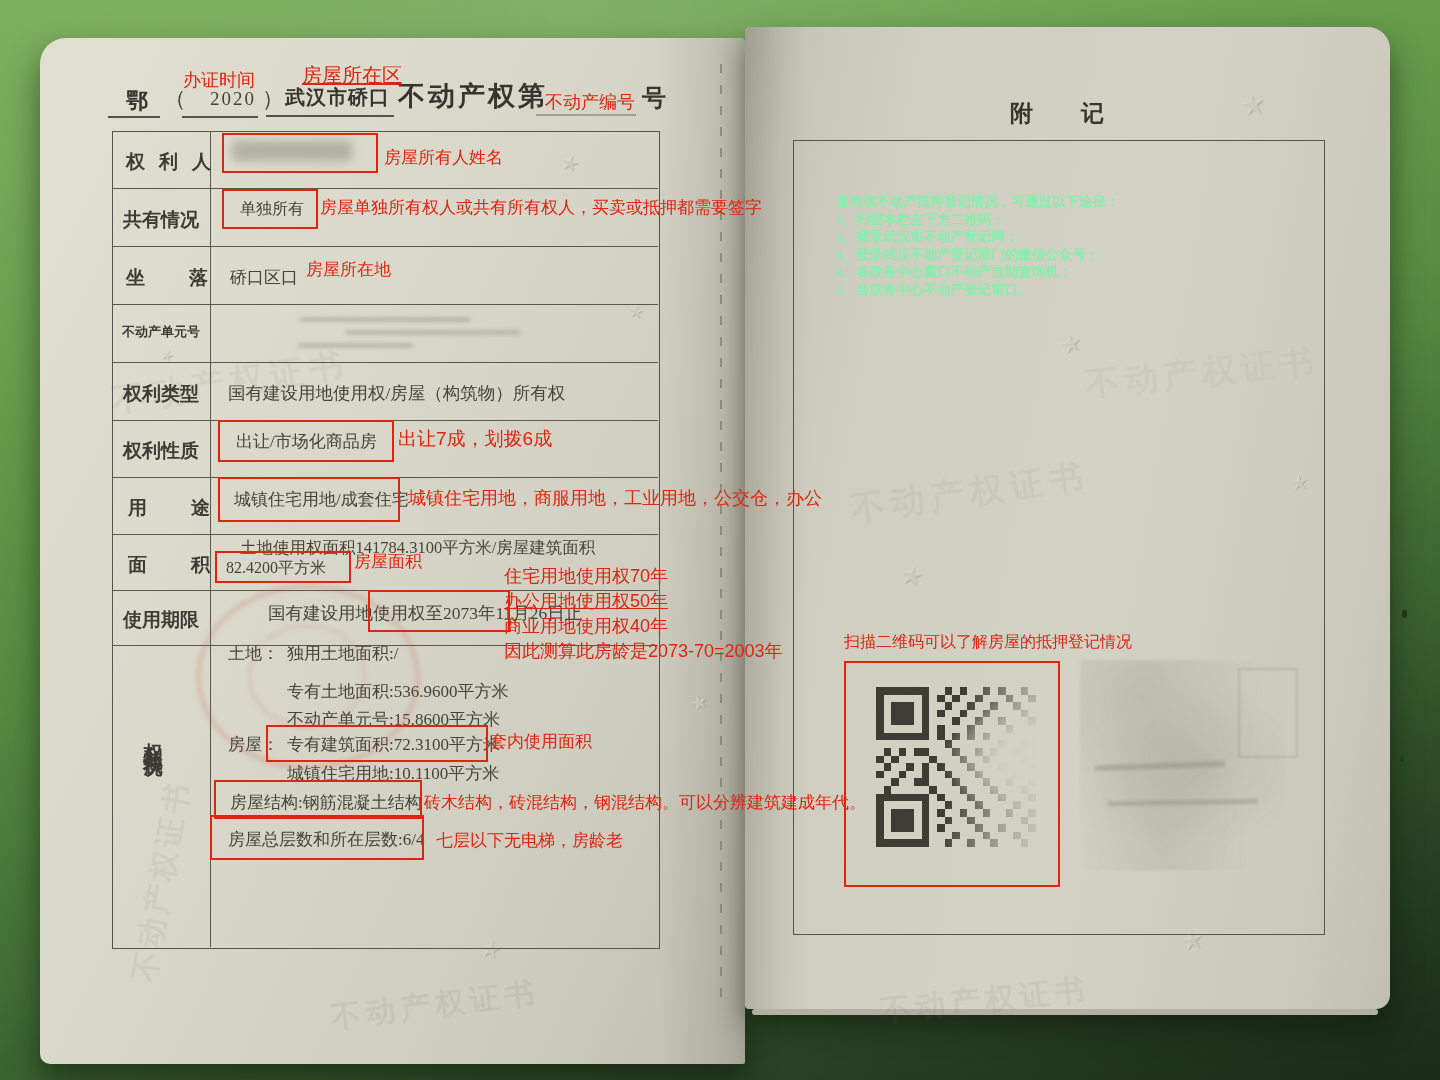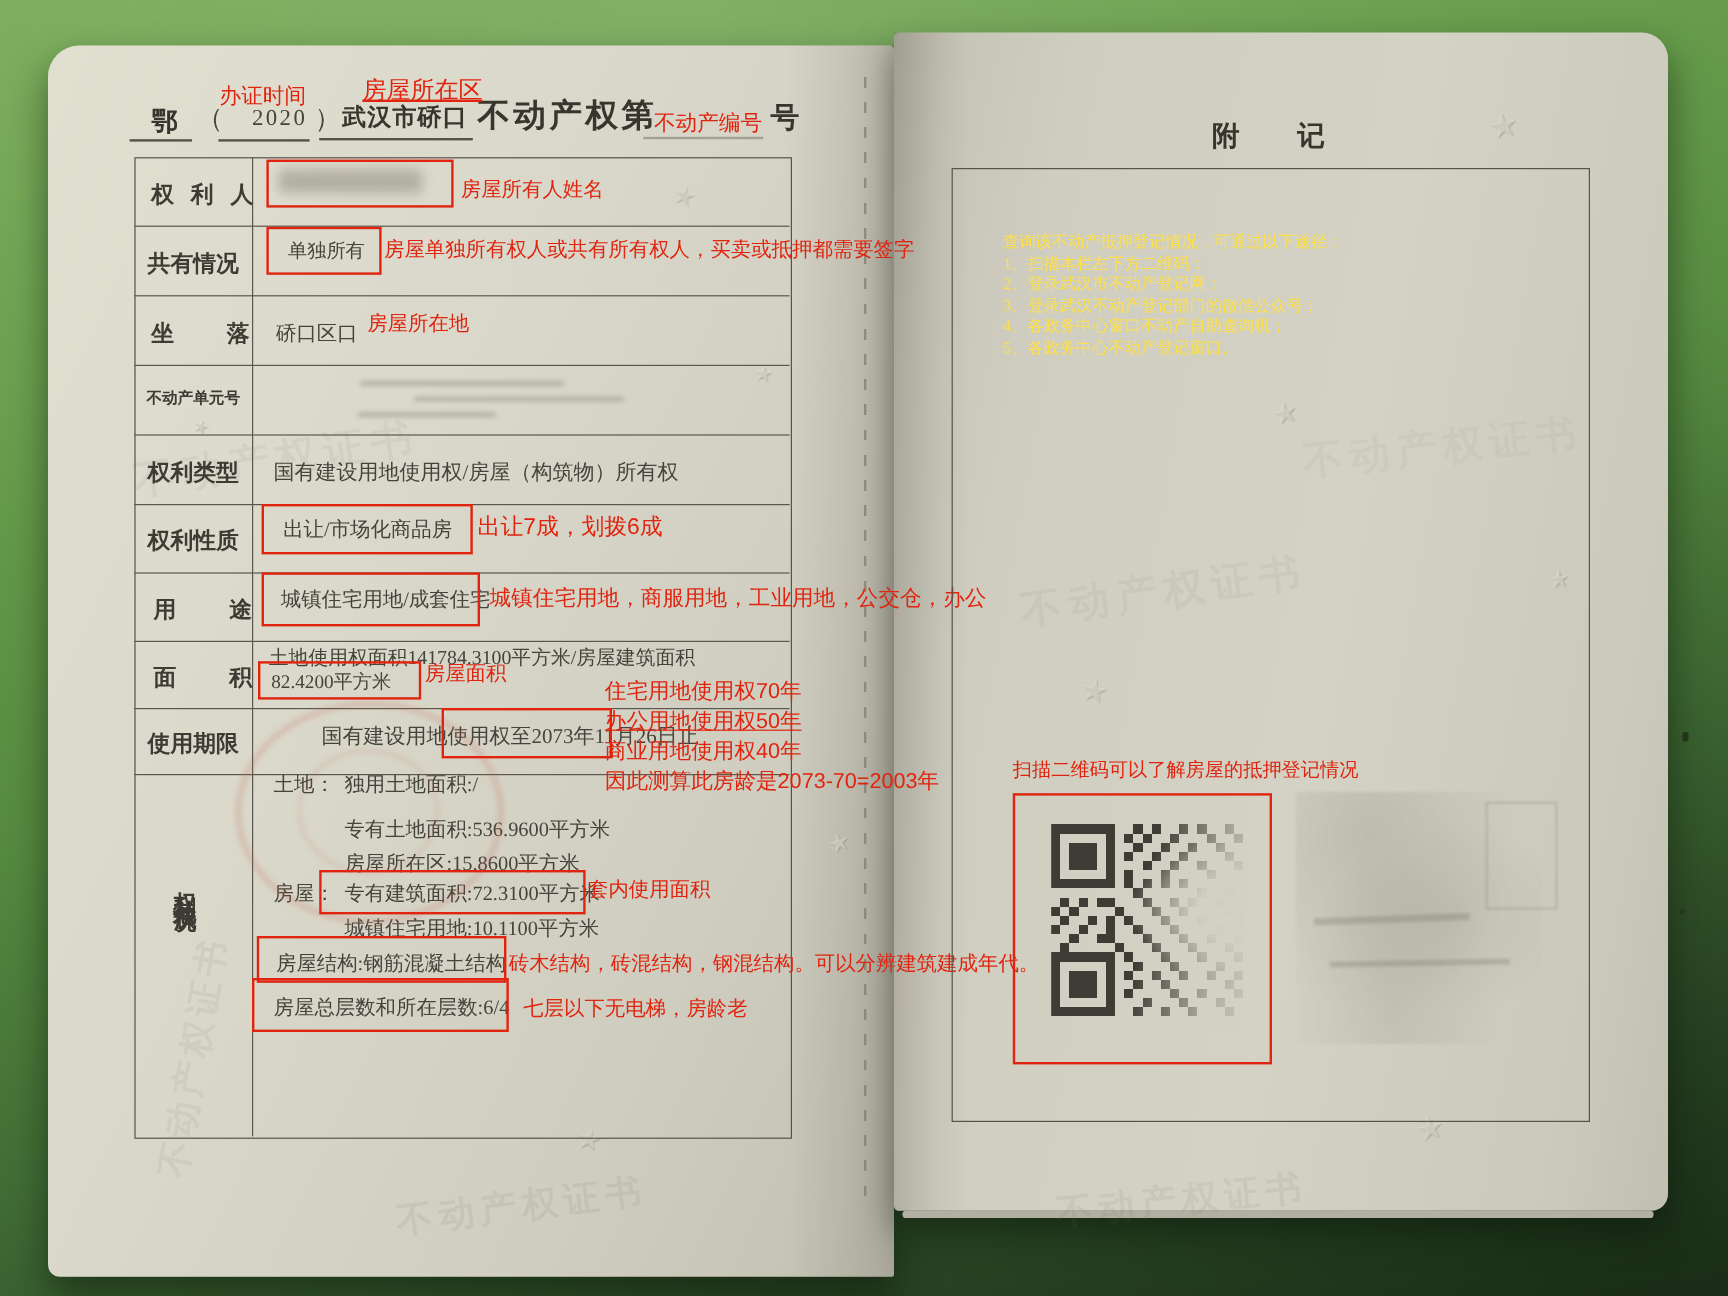--- a/index.html
+++ b/index.html
@@ -41,21 +41,21 @@
 
   .smudge{position:absolute;background:rgba(115,113,102,.4);filter:blur(5px);border-radius:4px;}
   .ghostline{position:absolute;background:rgba(108,106,94,.45);filter:blur(2px);border-radius:2px;}
 
   .seal{position:absolute;border-radius:50%;filter:blur(2px);}
   .seal-o{left:196px;top:584px;width:214px;height:176px;border:5px solid rgba(193,90,78,.20);}
   .seal-i{left:248px;top:624px;width:112px;height:98px;border:3px solid rgba(193,90,78,.14);}
 
   .rt-box{position:absolute;left:793px;top:140px;width:530px;height:793px;border:1.5px solid #55534a;}
   .rt-title{position:absolute;left:1010px;top:98px;font-size:23px;font-weight:bold;color:#37362e;letter-spacing:48px;}
-  .rt-par{position:absolute;left:836px;top:193px;font-size:13.5px;line-height:17.6px;color:#fde047;font-weight:normal;}
+  .rt-par{position:absolute;left:836px;top:193px;font-size:13.5px;line-height:17.6px;color:#86efac;font-weight:bold;}
 
   .qr-wrap{position:absolute;left:876px;top:676px;width:160px;height:182px;}
   .qr-wrap svg{width:100%;height:100%;}
   .qr-fade{position:absolute;inset:0;
     background:radial-gradient(ellipse at 98% 45%,rgba(211,209,195,.95) 0 16%,transparent 42%),
                linear-gradient(100deg,transparent 48%,rgba(211,209,195,.35) 64%,rgba(211,209,195,.75) 82%,rgba(211,209,195,.92) 100%);}
   .ghost-print{position:absolute;left:1080px;top:660px;width:205px;height:210px;filter:blur(1px);
     background:radial-gradient(ellipse at 30% 18%,rgba(100,98,86,.18),transparent 60%),
                radial-gradient(ellipse at 62% 50%,rgba(100,98,86,.11),transparent 55%),
                radial-gradient(ellipse at 40% 85%,rgba(100,98,86,.13),transparent 50%);}
@@ -134,28 +134,28 @@
 
   <div class="smudge" style="left:232px;top:141px;width:120px;height:20px;"></div>
   <div class="print val" style="left:240px;top:199px;font-size:16px;">单独所有</div>
   <div class="print val" style="left:230px;top:266px;">硚口区口</div>
   <div class="ghostline" style="left:300px;top:318px;width:170px;height:3px;"></div>
   <div class="ghostline" style="left:345px;top:331px;width:175px;height:3px;"></div>
   <div class="ghostline" style="left:298px;top:344px;width:115px;height:3px;"></div>
   <div class="print val" style="left:228px;top:381px;font-size:17.5px;">国有建设用地使用权/房屋（构筑物）所有权</div>
   <div class="print val" style="left:236px;top:430px;">出让/市场化商品房</div>
   <div class="print val" style="left:234px;top:488px;">城镇住宅用地/成套住宅</div>
-  <div class="print val" style="left:224px;top:537px;font-size:16.5px;">土地使用权面积141784.3100平方米/房屋建筑面积</div>
+  <div class="print val" style="left:240px;top:537px;font-size:16.5px;">土地使用权面积141784.3100平方米/房屋建筑面积</div>
   <div class="print val" style="left:226px;top:558px;font-size:16px;">82.4200平方米</div>
   <div class="print val" style="left:228px;top:601px;font-size:17.5px;margin-left:40px;">国有建设用地使用权至2073年11月26日止</div>
 
   <div class="print val" style="left:228px;top:642px;">土地：</div>
   <div class="print val" style="left:287px;top:642px;">独用土地面积:/</div>
   <div class="print val" style="left:287px;top:680px;">专有土地面积:536.9600平方米</div>
-  <div class="print val" style="left:287px;top:708px;">房屋所在区:15.8600平方米</div>
+  <div class="print val" style="left:287px;top:708px;">不动产单元号:15.8600平方米</div>
   <div class="print val" style="left:228px;top:733px;">房屋：</div>
   <div class="print val" style="left:287px;top:733px;">专有建筑面积:72.3100平方米</div>
   <div class="print val" style="left:287px;top:762px;">城镇住宅用地:10.1100平方米</div>
   <div class="print val" style="left:230px;top:791px;">房屋结构:钢筋混凝土结构</div>
   <div class="print val" style="left:228px;top:828px;">房屋总层数和所在层数:6/4</div>
 
   <div class="seal seal-o"></div>
   <div class="seal seal-i"></div>
 
   <div class="rbox" style="left:222px;top:133px;width:152px;height:36px;"></div>

